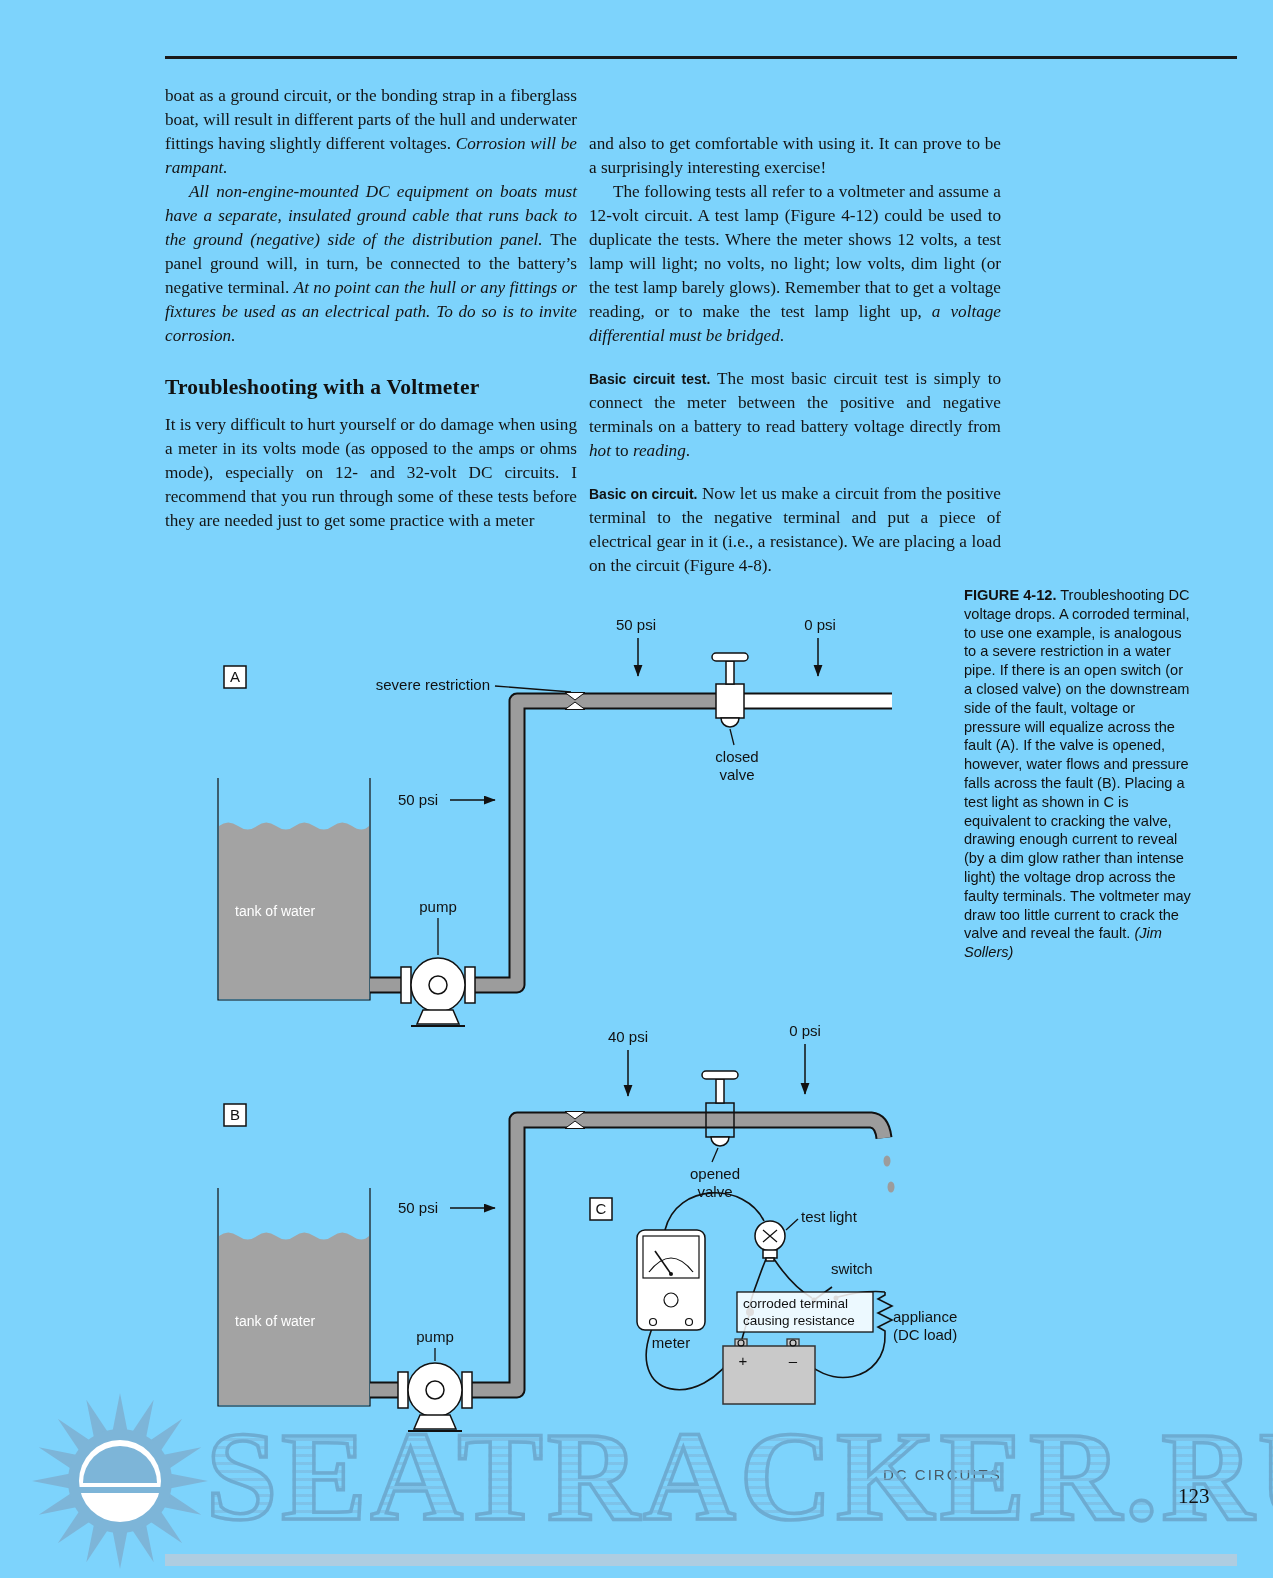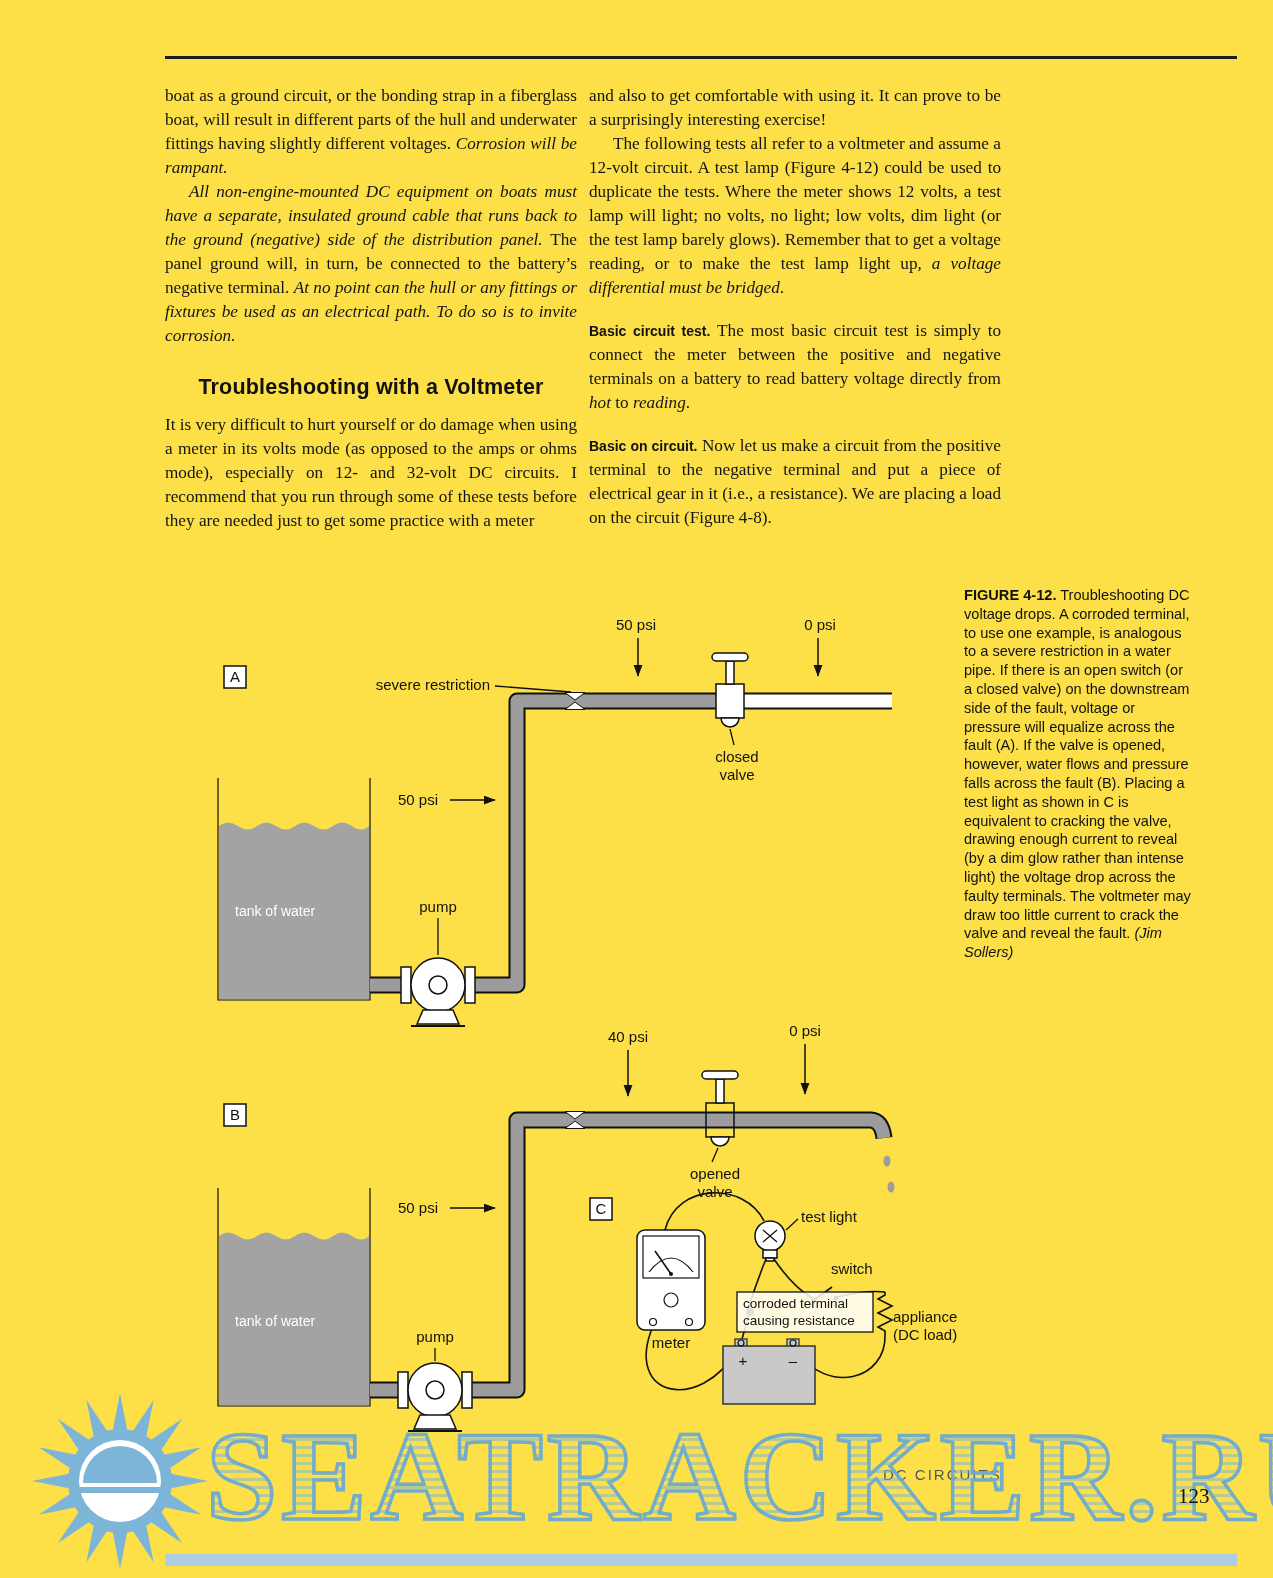--- a/index.html
+++ b/index.html
@@ -1,31 +1,31 @@
 <!DOCTYPE html>
 <html><head>
 <meta charset="utf-8">
 <style>
   html,body { margin:0; padding:0; }
   .page {
-    position:relative; width:1273px; height:1578px; background:#fde047;
+    position:relative; width:1273px; height:1578px; background:#7dd3fc;
     font-family:"Liberation Serif", serif; color:#141414; overflow:hidden;
   }
   .top-rule { position:absolute; left:165px; top:56px; width:1072px; height:3px; background:#1a1a1a; }
 
   .col { position:absolute; top:84px; width:412px; font-size:17.2px; line-height:24px; text-align:justify; }
   .col-left { left:165px; }
-  .col-right { left:589px; }
+  .col-right { left:589px;margin-top:48px; }
   .col p { margin:0; }
   .ind { text-indent:24px; }
   .mt { margin-top:19px !important; }
   em { font-style:italic; }
   h2.section {
-    font-family:Liberation Sans, sans-serif; font-size:21.5px; font-weight:600;
-    margin:27px 0 14px 0; text-align:center; letter-spacing:0.2px; color:#111;
+    font-family:Liberation Serif, serif; font-size:21.5px; font-weight:600;
+    margin:27px 0 14px 0; text-align:left; letter-spacing:0.2px; color:#111;
   }
   .runhead { font-family:"Liberation Sans", sans-serif; font-weight:700; font-size:14px; color:#111; }
 
   .caption {
     position:absolute; left:964px; top:586px; width:230px;
     font-family:"Liberation Sans", sans-serif; font-size:14.6px; line-height:18.8px;
     color:#111; text-align:left;
   }
   .caption b { font-weight:700; }
   .caption em { font-style:italic; }

